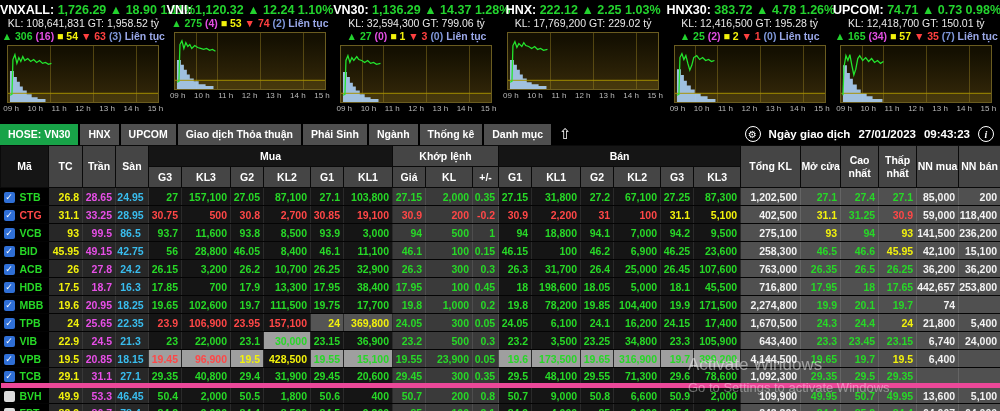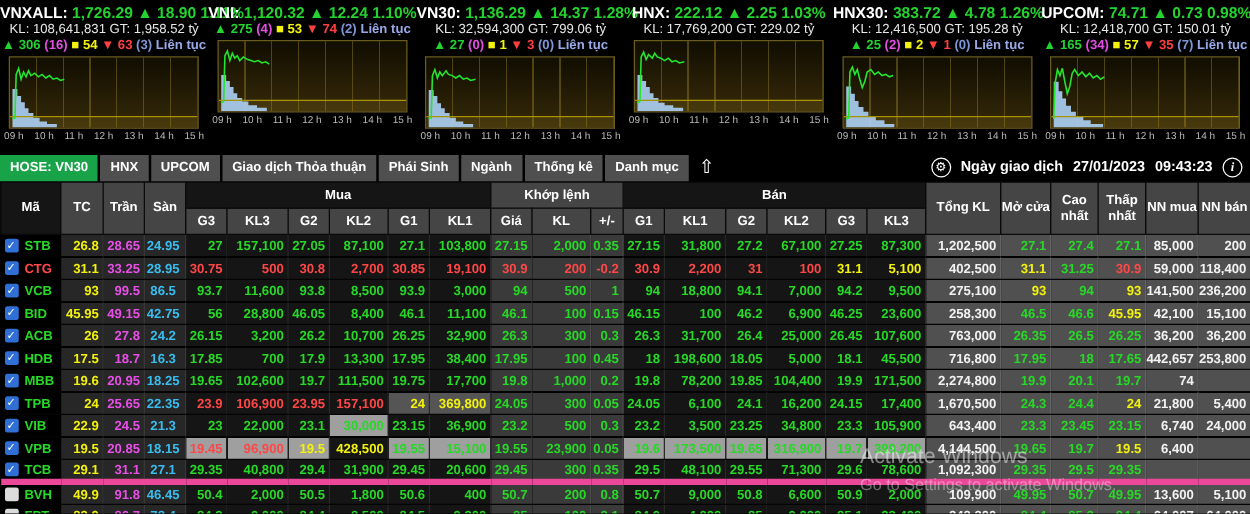--- a/index.html
+++ b/index.html
@@ -688,21 +688,21 @@
             <td class="s-right w">1,092,300</td>
             <td class="s-right u">29.35</td>
             <td class="s-right u">29.5</td>
             <td class="s-right u">29.35</td>
             <td class="s-right w"></td>
             <td class="s-right w"></td>
           </tr>
           <tr class="sep">
             <td class="ma"><span class="cb"></span><span class="code u">BVH</span></td>
             <td class="s-ref r">49.9</td>
-            <td class="s-ref c">91.8</td>
+            <td class="s-ref c">53.3</td>
             <td class="s-ref f">46.45</td>
             <td class="s-dark u">50.4</td>
             <td class="s-dark u">2,000</td>
             <td class="s-dark u">50.5</td>
             <td class="s-dark u">1,800</td>
             <td class="s-dark u">50.6</td>
             <td class="s-dark u">400</td>
             <td class="s-khop u">50.7</td>
             <td class="s-khop u">200</td>
             <td class="s-khop u">0.8</td>

